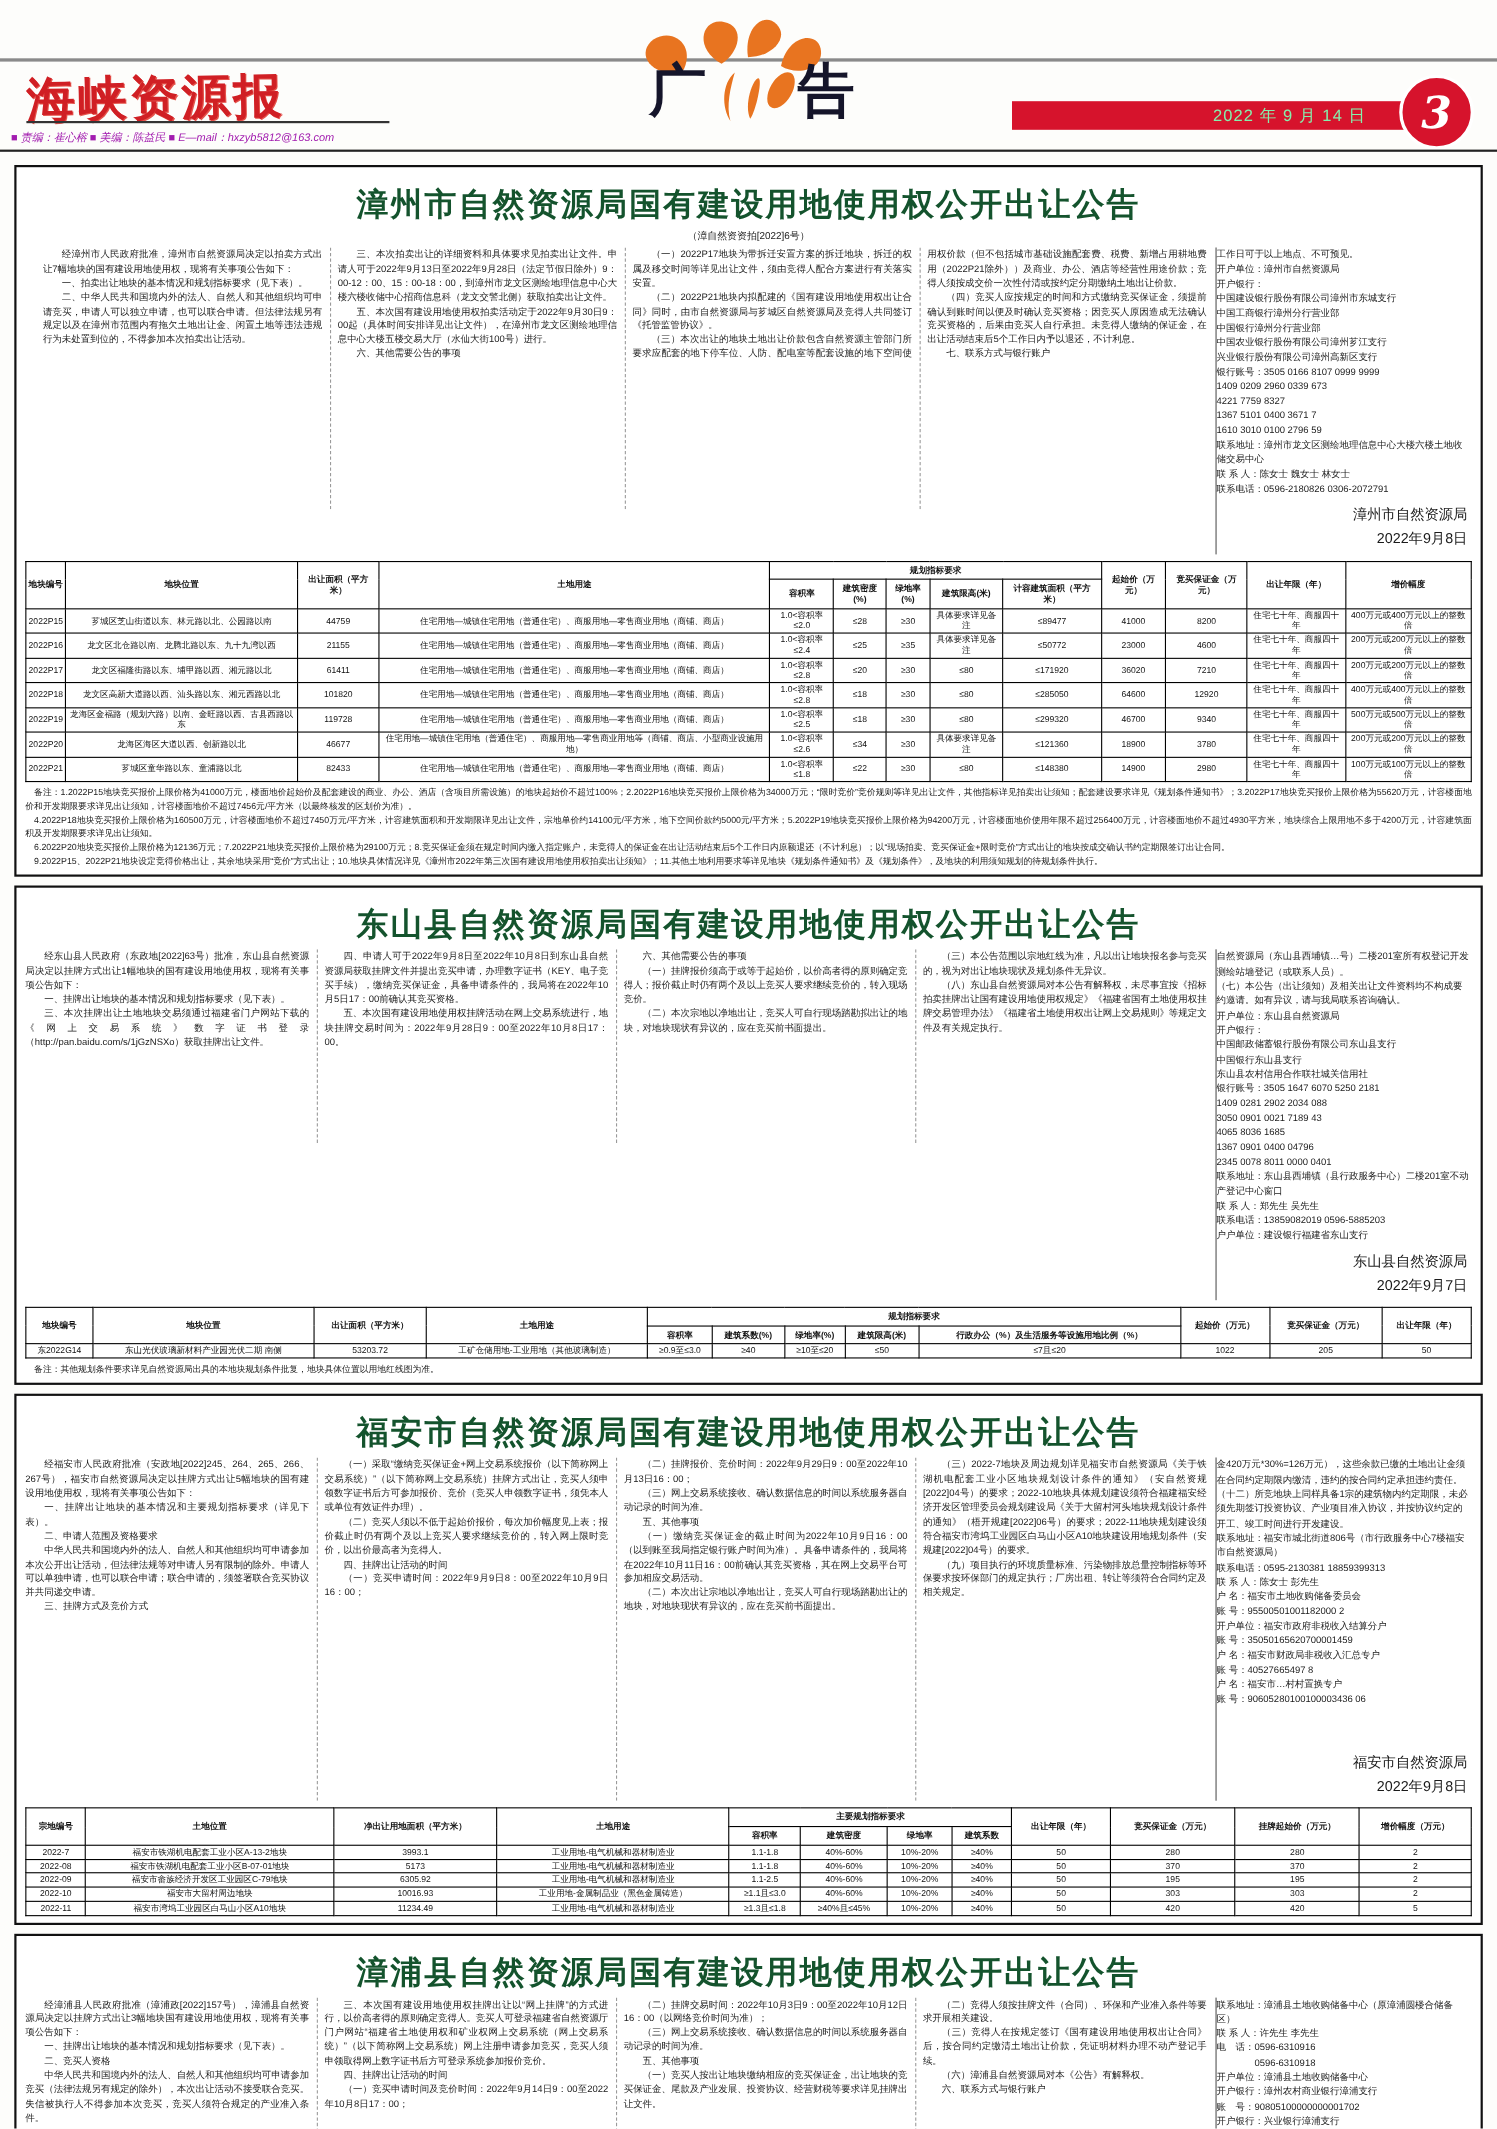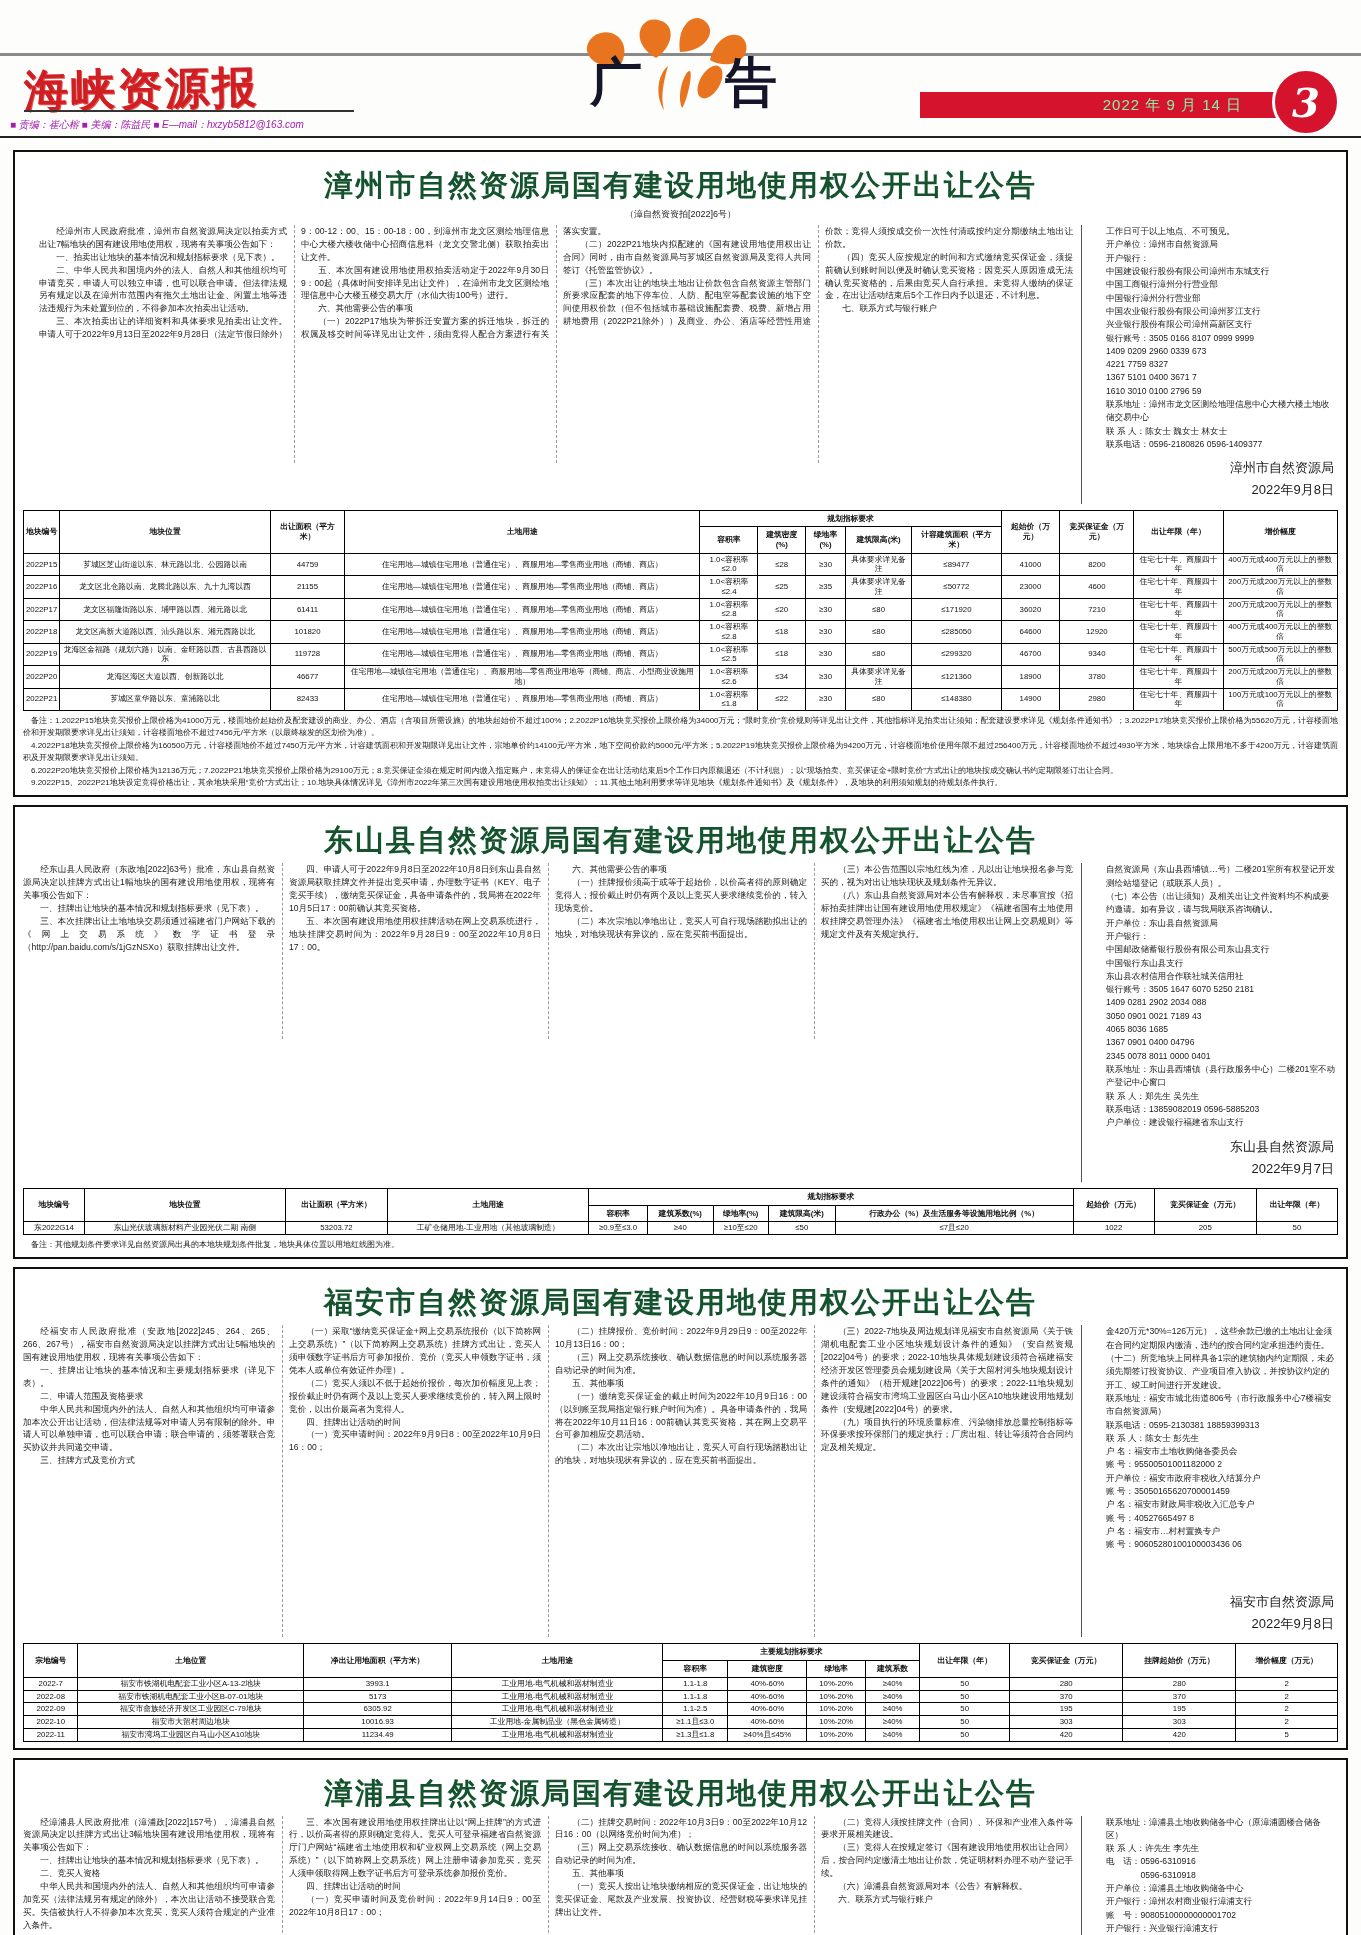--- a/index.html
+++ b/index.html
@@ -43,21 +43,21 @@
     font-size:29px;letter-spacing:2px;margin:10px 0 2px 0;color:#14532d;
   }
   .sec-docno{text-align:center;font-size:9px;margin-bottom:4px;color:#222;}
   .sec-body{display:flex;gap:8px;}
   .body-cols{
     flex:1;column-gap:14px;column-rule:1px dashed #9a9a9a;
     font-size:8.6px;line-height:1.5;text-align:justify;color:#1a1a1a;
   }
   .body-cols p{margin:0;text-indent:2em;}
   .aside{
-    width:232px;border-left:1px solid #555;padding-left:24px;
+    width:232px;border-left:1px solid #555;padding-left:0;
     font-size:8.6px;line-height:1.55;color:#1a1a1a;display:flex;flex-direction:column;
   }
   .aside .lines div{margin:0;}
   .sig{margin-top:auto;text-align:right;font-size:13px;padding:6px 4px 2px 0;line-height:1.7;}
   
   table.land{
     width:100%;border-collapse:collapse;margin-top:6px;table-layout:auto;
     font-size:7.8px;
   }
   table.land th,table.land td{
@@ -129,21 +129,21 @@
           <div>中国银行漳州分行营业部</div>
           <div>中国农业银行股份有限公司漳州芗江支行</div>
           <div>兴业银行股份有限公司漳州高新区支行</div>
           <div>银行账号：3505 0166 8107 0999 9999</div>
           <div>1409 0209 2960 0339 673</div>
           <div>4221 7759 8327</div>
           <div>1367 5101 0400 3671 7</div>
           <div>1610 3010 0100 2796 59</div>
           <div>联系地址：漳州市龙文区测绘地理信息中心大楼六楼土地收储交易中心</div>
           <div>联 系 人：陈女士 魏女士 林女士</div>
-          <div>联系电话：0596-2180826 0596-1409377</div>
+          <div>联系电话：0596-2180826 0306-2072791</div>
         </div>
       <div class="sig">
         <div>漳州市自然资源局</div>
         <div>2022年9月8日</div>
       </div>
     </div>
   </div>
   <table class="land">
       <thead>
         <tr>

